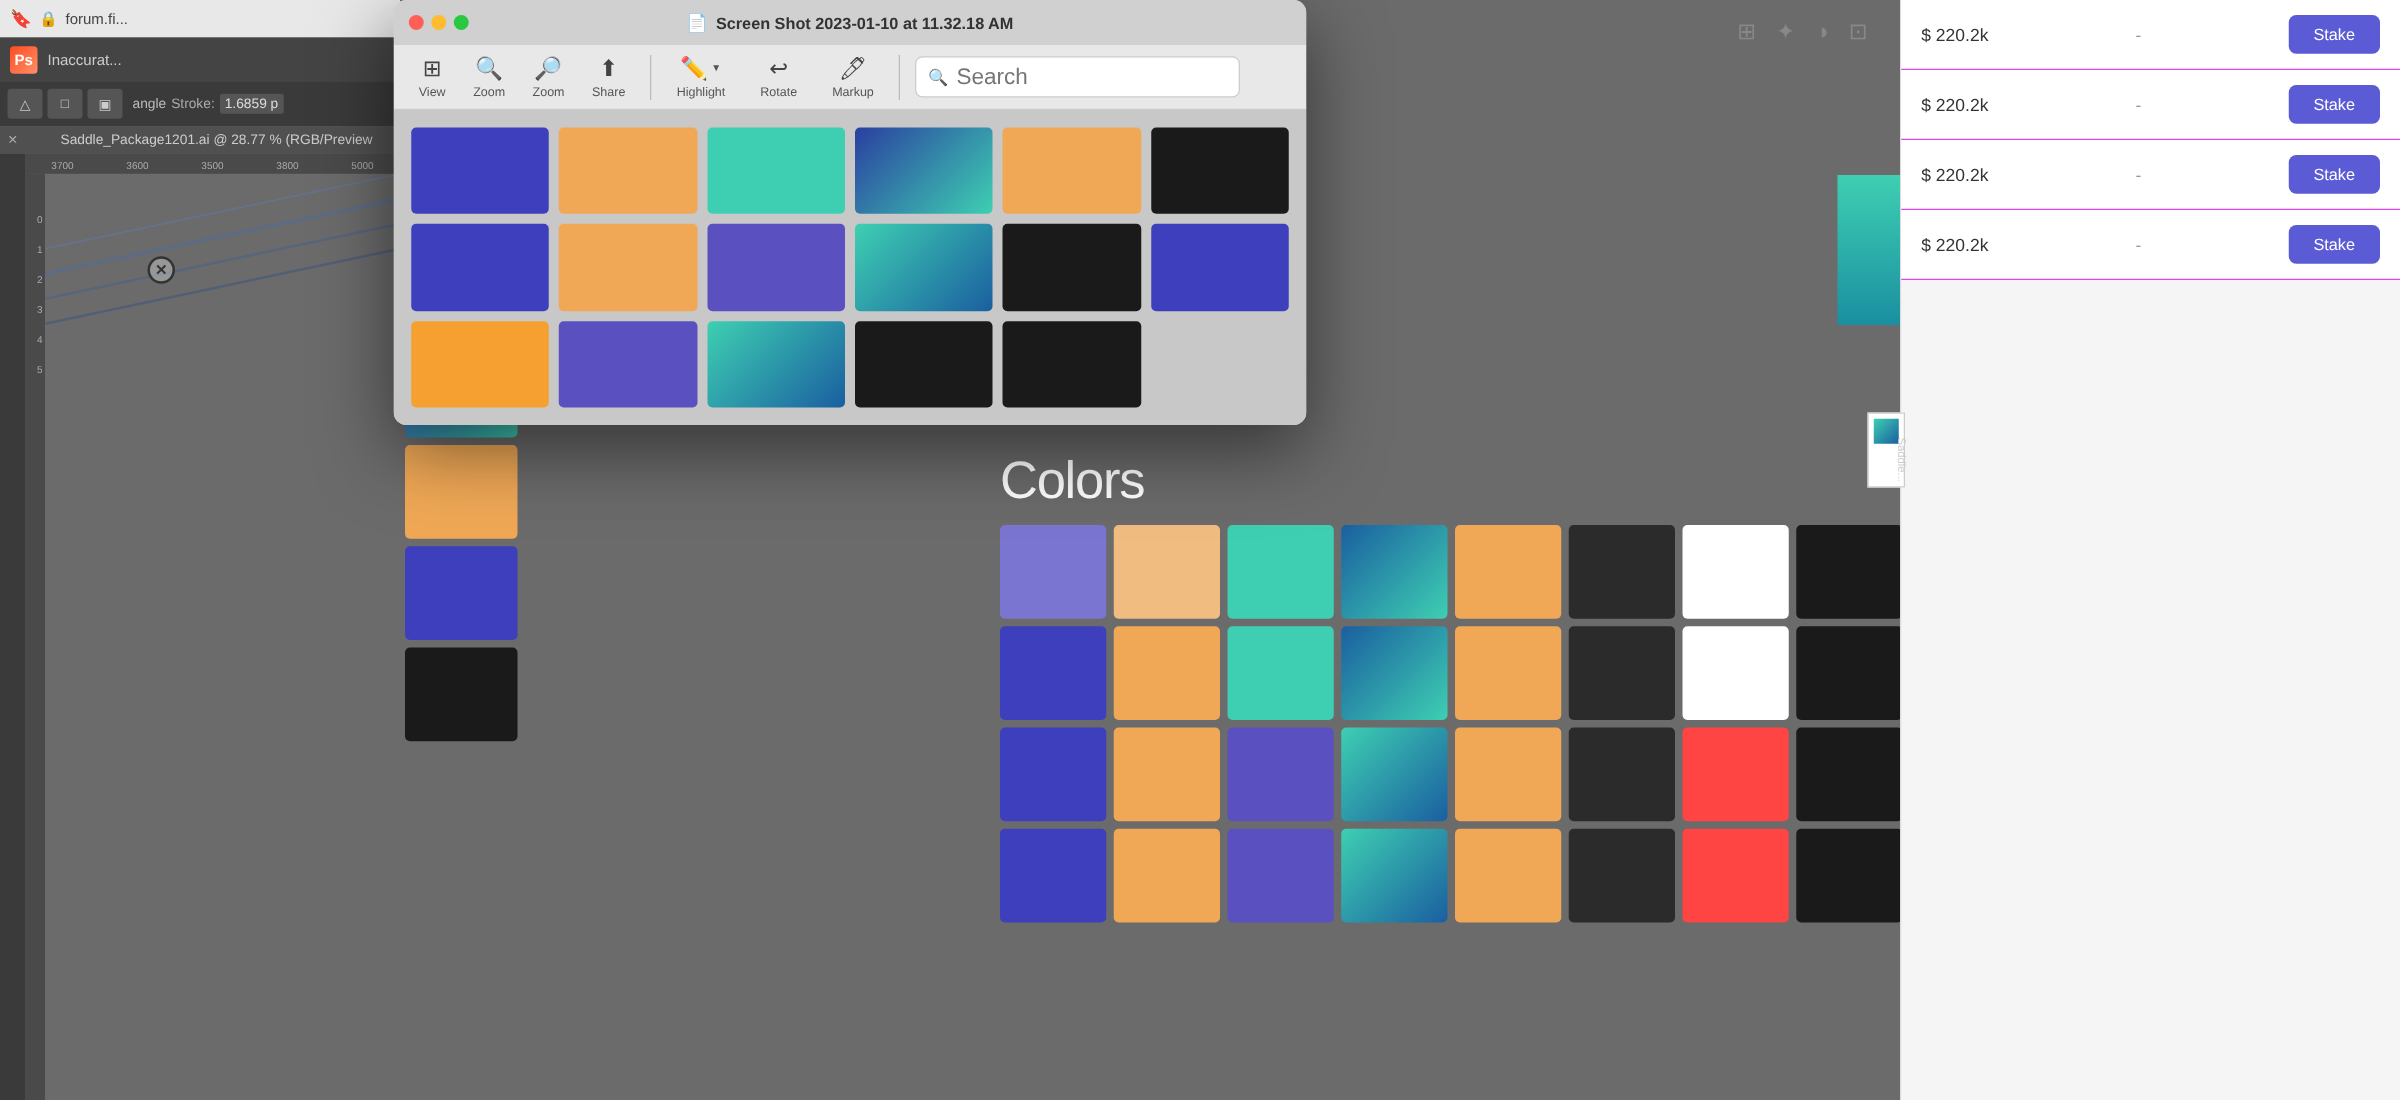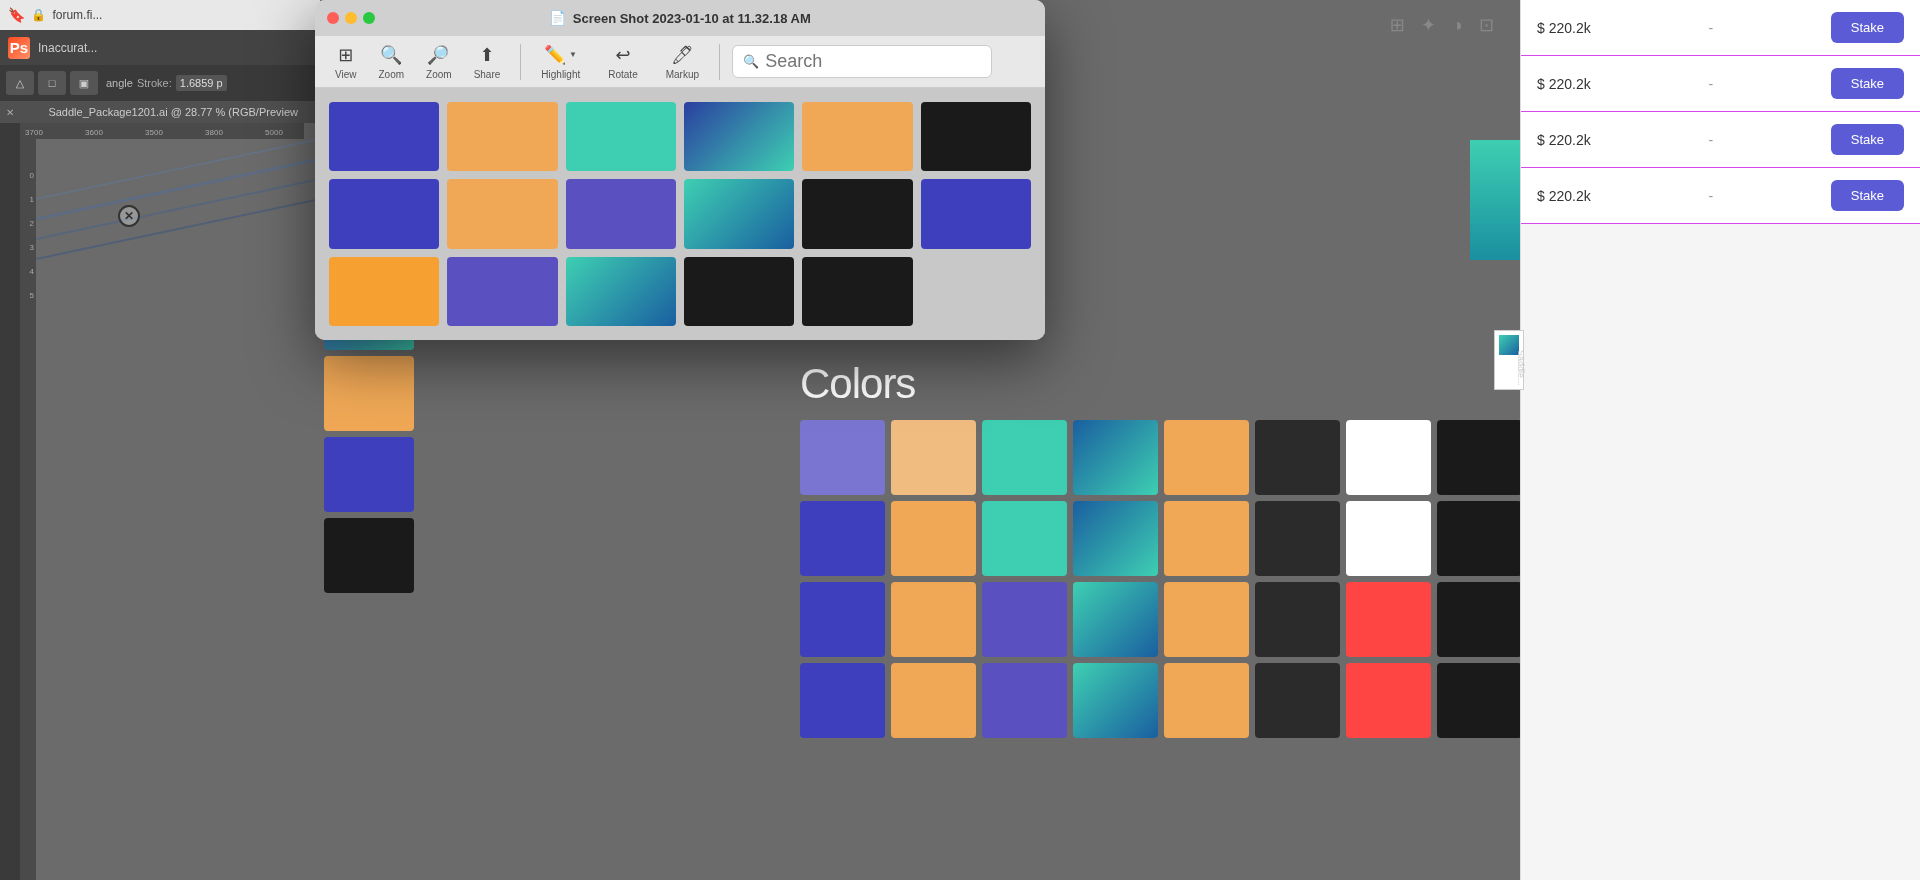--- a/index.html
+++ b/index.html
@@ -63,21 +63,21 @@
     }
     .adobe-logo {
       width: 22px;
       height: 22px;
       background: linear-gradient(135deg, #ff4b1f, #ff9068);
       border-radius: 3px;
       display: flex;
       align-items: center;
       justify-content: center;
       color: white;
-      font-size: 15px;
+      font-size: 12px;
       font-weight: bold;
     }
     .adobe-title {
       color: #ccc;
       font-size: 12px;
       overflow: hidden;
       text-overflow: ellipsis;
       white-space: nowrap;
       max-width: 200px;
     }
@@ -148,21 +148,21 @@
     .ai-filename {
       color: #ccc;
       font-size: 11px;
       margin-left: 28px;
     }
 
     
     .ai-ruler-h {
       position: absolute;
       top: 123px;
-      left: 4px;
+      left: 20px;
       width: 300px;
       height: 16px;
       background: #4a4a4a;
       display: flex;
       align-items: flex-end;
       padding-bottom: 2px;
       z-index: 6;
     }
     .ruler-tick {
       color: #aaa;

